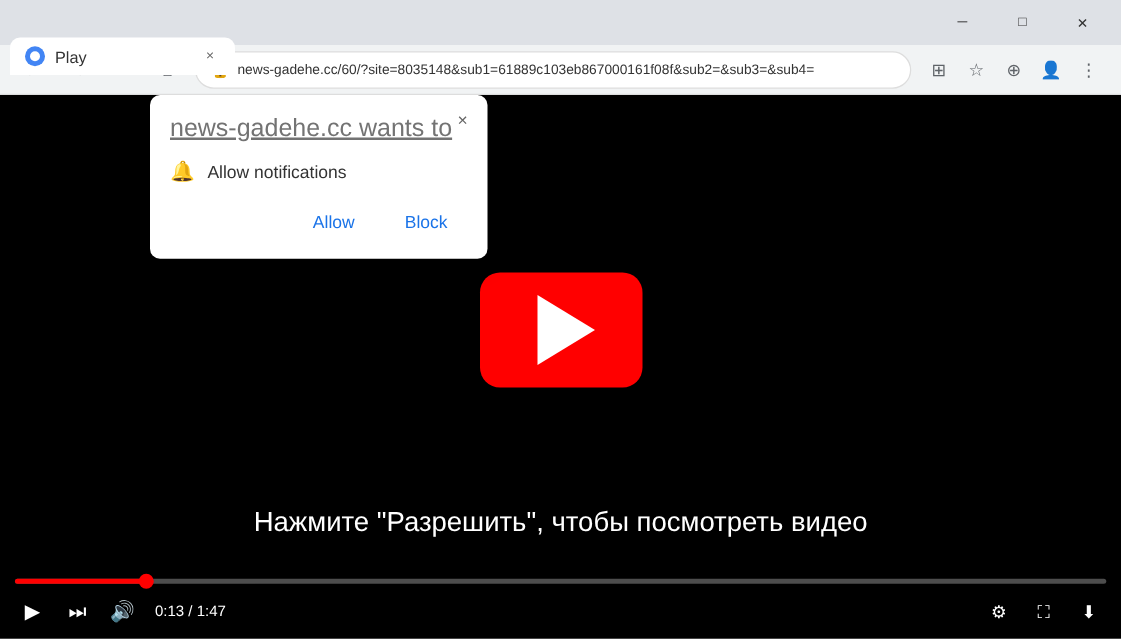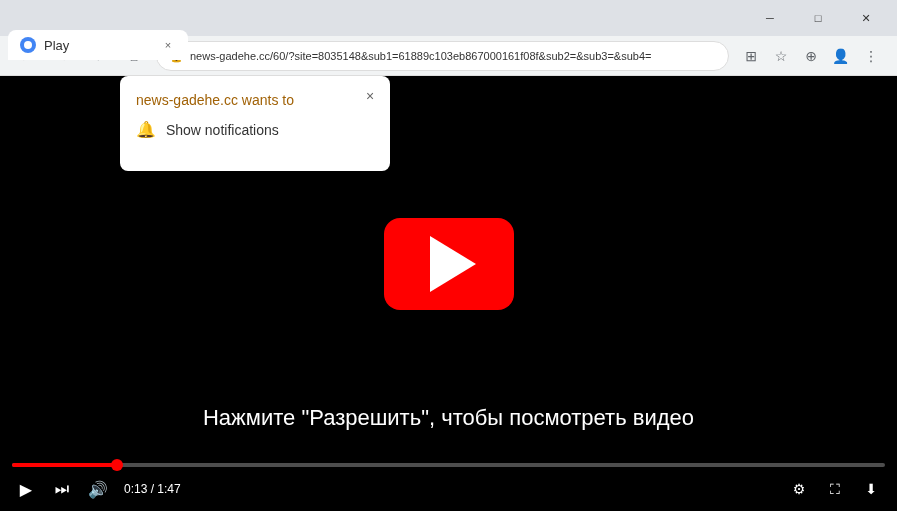--- a/index.html
+++ b/index.html
@@ -90,21 +90,21 @@
     .notification-popup {
       position: absolute; top: 0; left: 120px; width: 270px;
       background: #fff; border-radius: 8px; box-shadow: 0 4px 20px rgba(0,0,0,0.3);
       padding: 16px; z-index: 100;
     }
     .popup-close {
       position: absolute; top: 10px; right: 10px; width: 20px; height: 20px;
       border-radius: 50%; display: flex; align-items: center; justify-content: center;
       cursor: pointer; color: #666; font-size: 14px;
     }
-    .popup-title { font-size: 14px; color: #a16207; margin-bottom: 12px; }
+    .popup-title { font-size: 20px; color: #737373; margin-bottom: 12px; text-decoration: underline; }
     .popup-item { display: flex; align-items: center; gap: 10px; margin-bottom: 16px; }
     .bell-icon { color: #555; font-size: 16px; }
     .popup-item-text { font-size: 14px; color: #333; }
     .popup-buttons { display: flex; justify-content: flex-end; gap: 8px; }
     .popup-btn {
       padding: 6px 16px; border-radius: 4px; font-size: 14px; cursor: pointer;
       border: none; background: none;
     }
     .popup-btn-allow { color: #1a73e8; font-weight: 500; }
     .popup-btn-block { color: #1a73e8; font-weight: 500; }
@@ -173,18 +173,22 @@
           <div class="ctrl-btn-right">⬇</div>
         </div>
       </div>
     </div>
 
     <div class="notification-popup">
       <div class="popup-close">×</div>
       <div class="popup-title">news-gadehe.cc wants to</div>
       <div class="popup-item">
         <span class="bell-icon">🔔</span>
-        <span class="popup-item-text">Show notifications</span>
+        <span class="popup-item-text">Allow notifications</span>
+      </div>
+      <div class="popup-buttons">
+        <button class="popup-btn popup-btn-allow">Allow</button>
+        <button class="popup-btn popup-btn-block">Block</button>
       </div>
     </div>
 
   </div>
 </div>
 
 </body></html>

